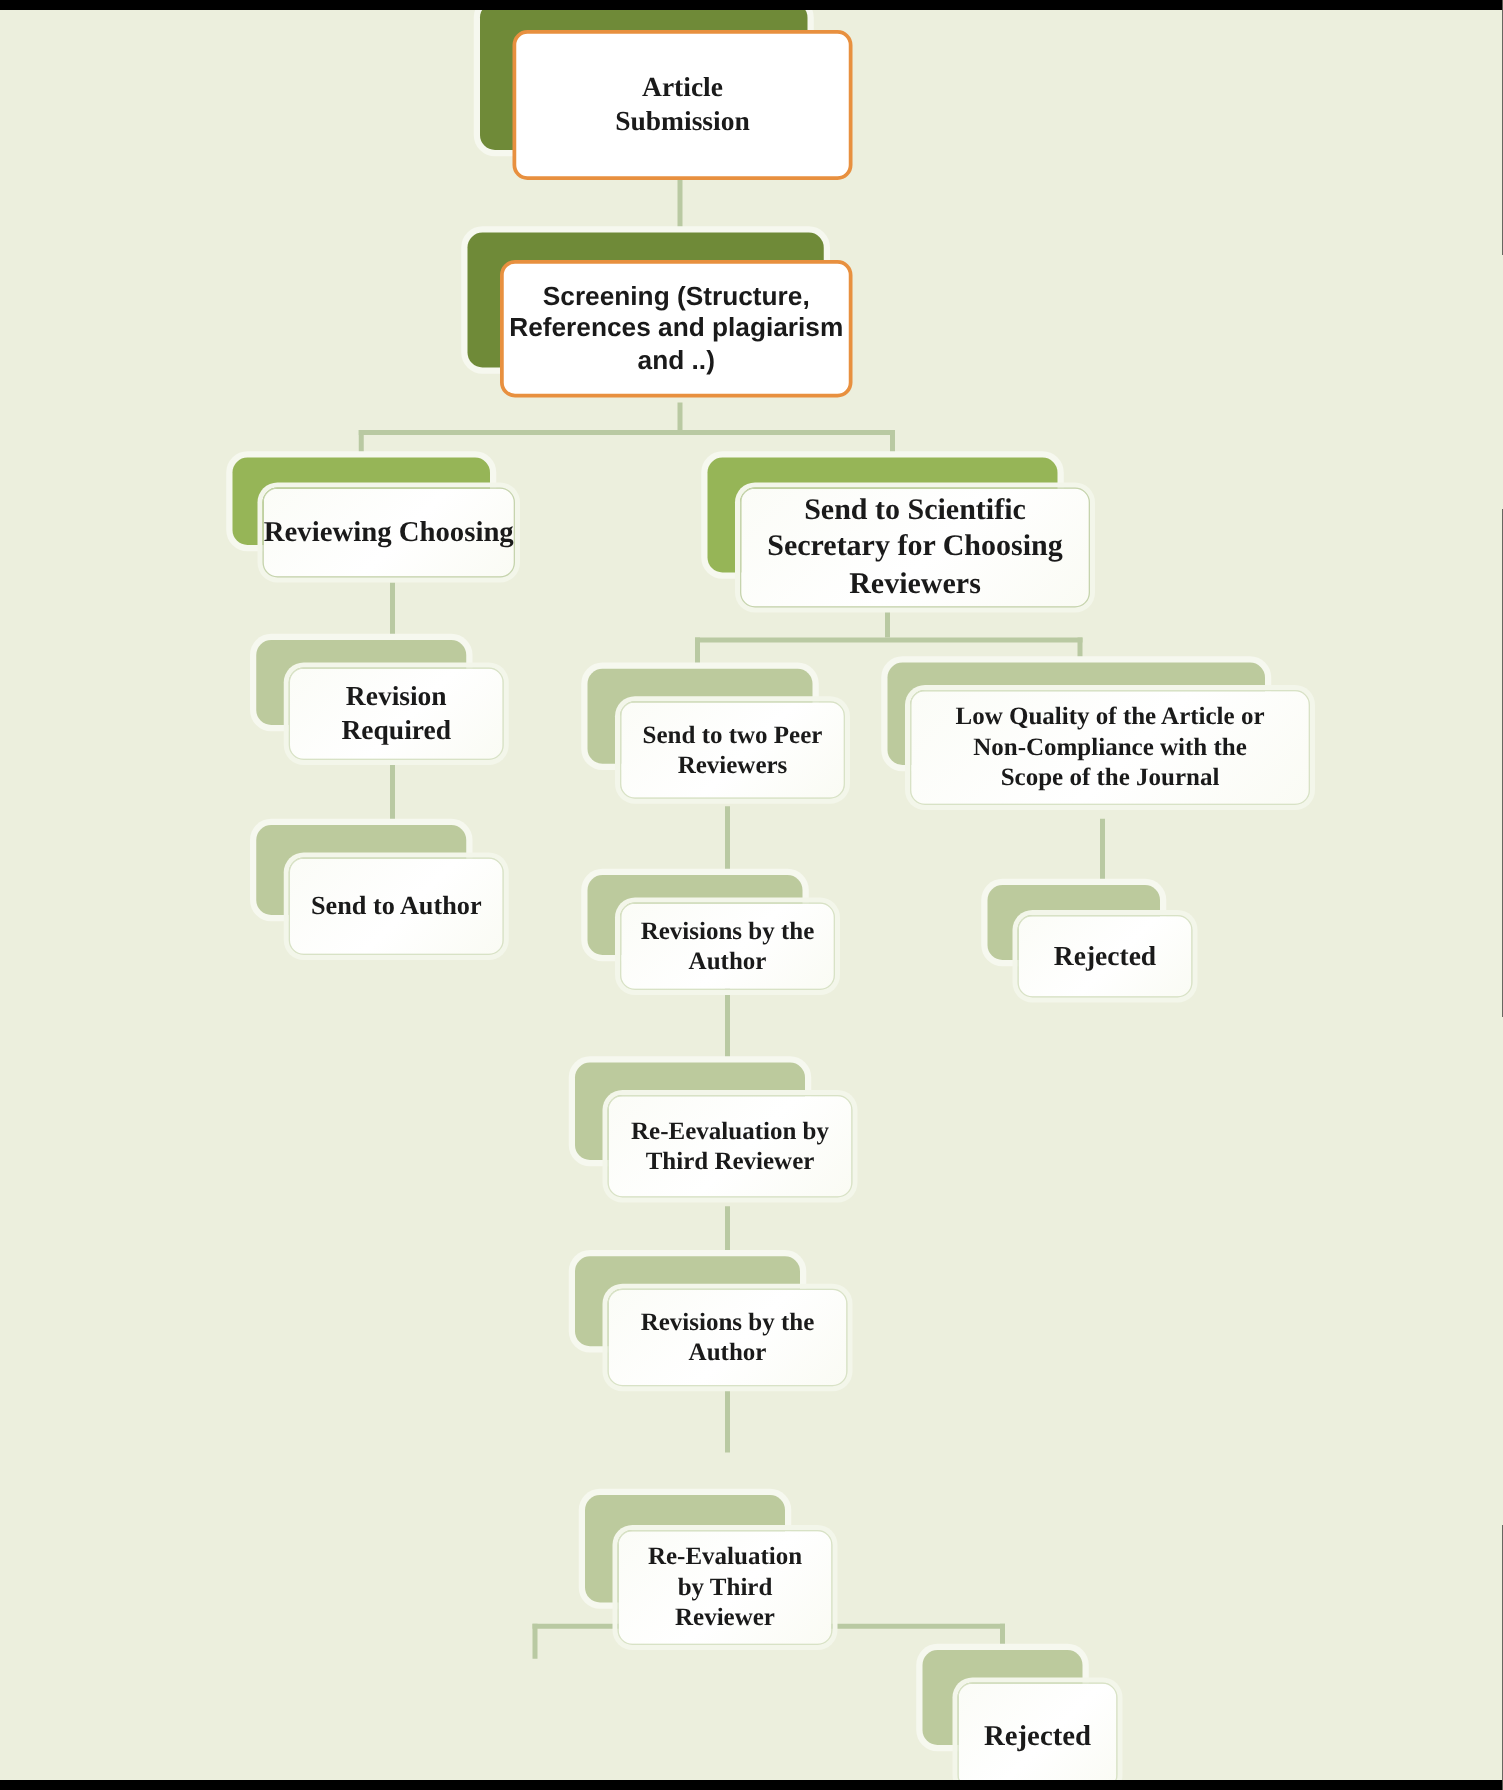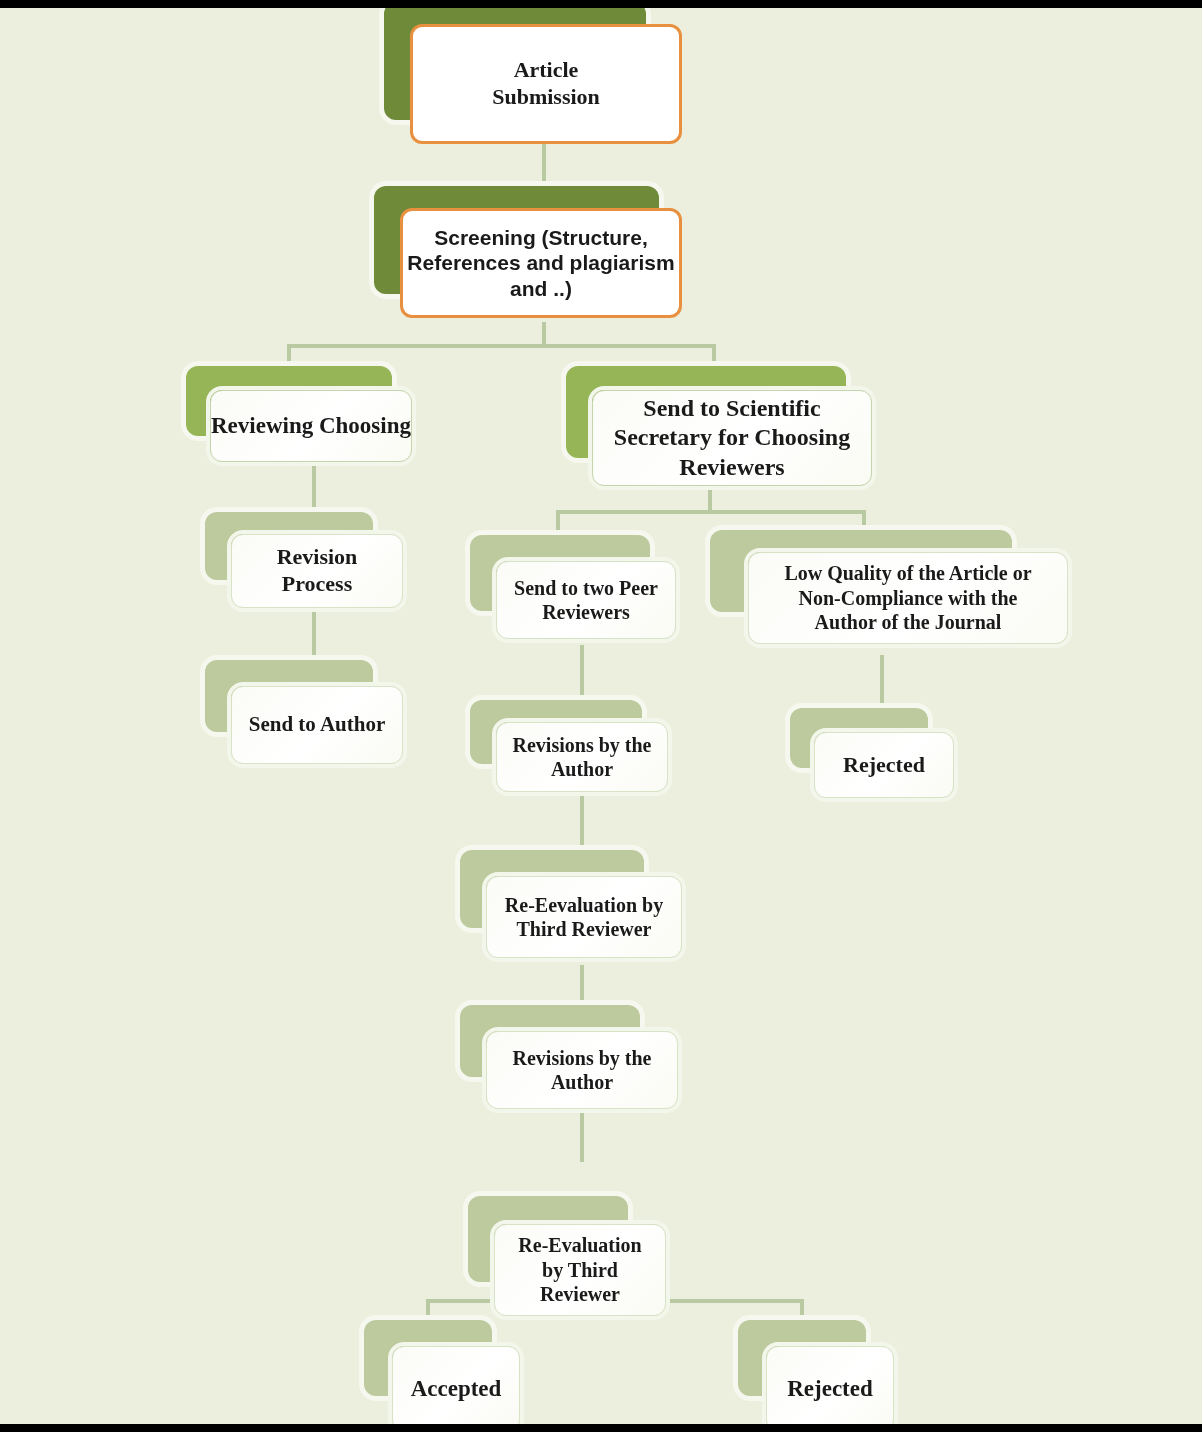--- a/index.html
+++ b/index.html
@@ -166,42 +166,42 @@
         <div>Reviewers</div>
       </div>
     </div>
   </div>
 
   <div class="node" style="left:205px; top:512px; width:212px; height:102px;">
     <div class="shadow light" style="width:168px; height:68px;"></div>
     <div class="card lightline" style="left:26px; top:22px; width:172px; height:74px;">
       <div class="lbl" style="font-size:22px;">
         <div>Revision</div>
-        <div>Process</div>
+        <div>Required</div>
       </div>
     </div>
   </div>
 
   <div class="node" style="left:470px; top:535px; width:220px; height:118px;">
     <div class="shadow light" style="width:180px; height:76px;"></div>
     <div class="card lightline" style="left:26px; top:26px; width:180px; height:78px;">
       <div class="lbl" style="font-size:20px;">
         <div>Send to two Peer</div>
         <div>Reviewers</div>
       </div>
     </div>
   </div>
 
   <div class="node" style="left:710px; top:530px; width:350px; height:128px;">
     <div class="shadow light" style="width:302px; height:82px;"></div>
-    <div class="card lightline" style="left:18px; top:22px; width:320px; height:92px;margin-left:20px;">
+    <div class="card lightline" style="left:18px; top:22px; width:320px; height:92px;">
       <div class="lbl" style="font-size:20px;">
         <div>Low Quality of the Article or</div>
         <div>Non-Compliance with the</div>
-        <div>Author of the Journal</div>
+        <div>Scope of the Journal</div>
       </div>
     </div>
   </div>
 
   <div class="node" style="left:205px; top:660px; width:212px; height:110px;">
     <div class="shadow light" style="width:168px; height:72px;"></div>
     <div class="card lightline" style="left:26px; top:26px; width:172px; height:78px;">
       <div class="lbl" style="font-size:21px;">Send to Author</div>
     </div>
   </div>
@@ -247,26 +247,20 @@
     <div class="shadow light" style="width:160px; height:86px;"></div>
     <div class="card lightline" style="left:26px; top:28px; width:172px; height:92px;">
       <div class="lbl" style="font-size:20px;">
         <div>Re-Evaluation</div>
         <div>by Third</div>
         <div>Reviewer</div>
       </div>
     </div>
   </div>
 
-  <div class="node" style="left:364px; top:1320px; width:182px; height:112px;">
-    <div class="shadow light" style="width:128px; height:76px;"></div>
-    <div class="card lightline" style="left:28px; top:26px; width:128px; height:86px;">
-      <div class="lbl" style="font-size:23px;">Accepted</div>
-    </div>
-  </div>
 
   <div class="node" style="left:738px; top:1320px; width:182px; height:112px;">
     <div class="shadow light" style="width:128px; height:76px;"></div>
     <div class="card lightline" style="left:28px; top:26px; width:128px; height:86px;">
       <div class="lbl" style="font-size:23px;">Rejected</div>
     </div>
   </div>
 
 </div>
 

